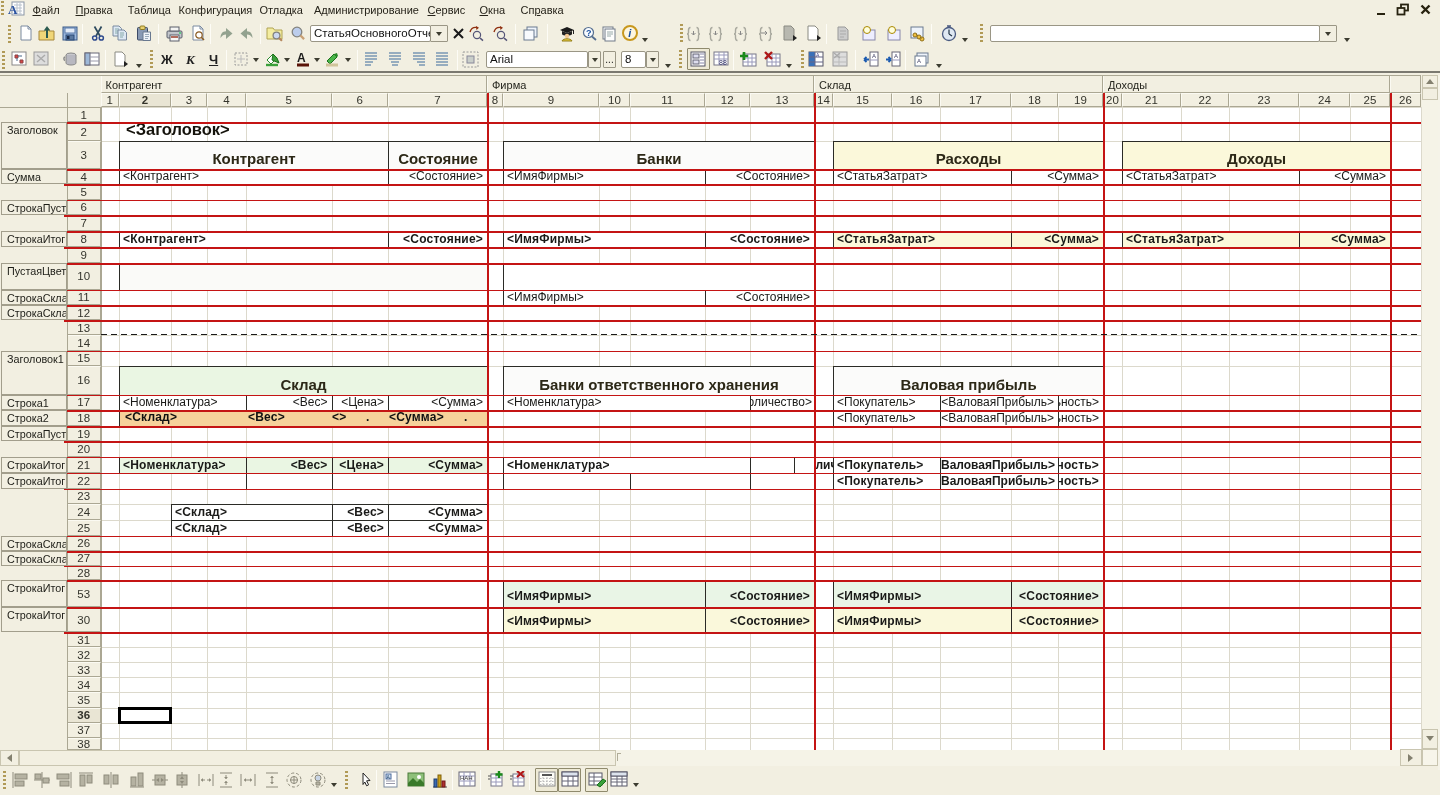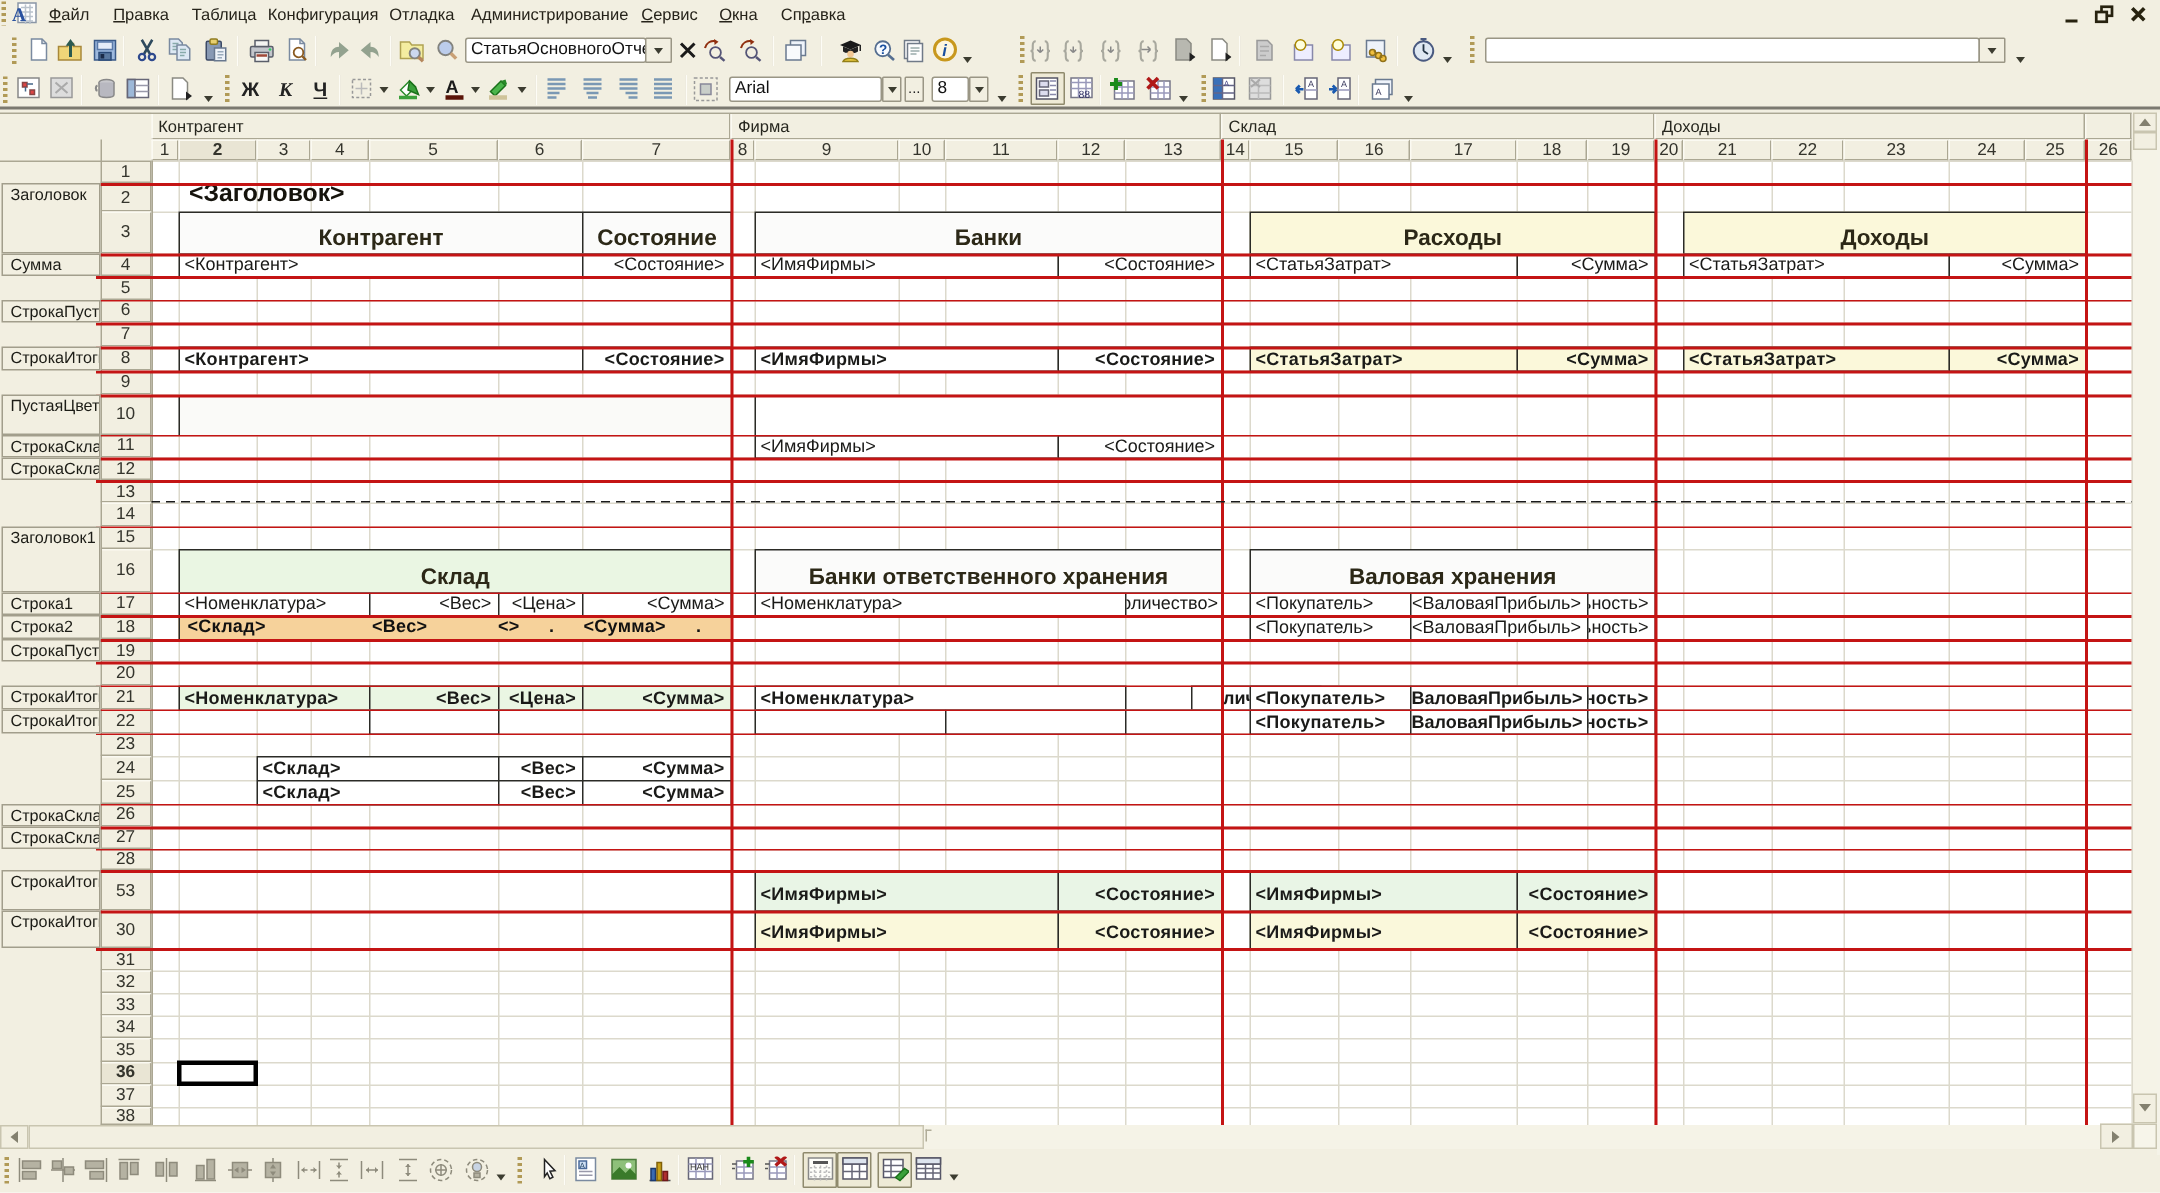--- a/index.html
+++ b/index.html
@@ -524,21 +524,21 @@
 <div class="cell cl b" style="left:833px;top:231px;width:179px;height:17px;background:#fbf8da;">&lt;СтатьяЗатрат&gt;</div>
 <div class="cell cr b" style="left:1011px;top:231px;width:93px;height:17px;background:#fbf8da;">&lt;Сумма&gt;</div>
 <div class="cell cl b" style="left:1122px;top:231px;width:178px;height:17px;background:#fbf8da;">&lt;СтатьяЗатрат&gt;</div>
 <div class="cell cr b" style="left:1299px;top:231px;width:92px;height:17px;background:#fbf8da;">&lt;Сумма&gt;</div>
 <div class="a" style="left:119px;top:264px;width:368px;height:25.5px;background:#fafaf8;border-left:1.5px solid #2b2b26"></div>
 <div class="a" style="left:503px;top:264px;width:311px;height:25.5px;background:#fff;border-left:1.5px solid #2b2b26"></div>
 <div class="cell cl" style="left:503px;top:289.5px;width:202.5px;height:16.5px;background:#fff;">&lt;ИмяФирмы&gt;</div>
 <div class="cell cr" style="left:704.5px;top:289.5px;width:110.5px;height:16.5px;background:#fff;">&lt;Состояние&gt;</div>
 <div class="cell hdr" style="left:119px;top:366px;width:369px;height:29.5px;background:#eaf6e3;">Склад</div>
 <div class="cell hdr" style="left:503px;top:366px;width:312px;height:29.5px;background:#fbfbfa;">Банки ответственного хранения</div>
-<div class="cell hdr" style="left:833px;top:366px;width:271px;height:29.5px;background:#fbfbfa;">Валовая хранения</div>
+<div class="cell hdr" style="left:833px;top:366px;width:271px;height:29.5px;background:#fbfbfa;">Валовая прибыль</div>
 <div class="cell cl" style="left:119px;top:394.5px;width:128px;height:16.5px;background:#fff;">&lt;Номенклатура&gt;</div>
 <div class="cell cr" style="left:246px;top:394.5px;width:86.5px;height:16.5px;background:#fff;">&lt;Вес&gt;</div>
 <div class="cell cr" style="left:331.5px;top:394.5px;width:57.5px;height:16.5px;background:#fff;">&lt;Цена&gt;</div>
 <div class="cell cr" style="left:388px;top:394.5px;width:100px;height:16.5px;background:#fff;">&lt;Сумма&gt;</div>
 <div class="cell cl" style="left:503px;top:394.5px;width:248px;height:16.5px;background:#fff;">&lt;Номенклатура&gt;</div>
 <div class="cell cr" style="left:750px;top:394.5px;width:65px;height:16.5px;background:#fff;padding:0 2px 1px 0">оличество&gt;</div>
 <div class="cell cl" style="left:833px;top:394.5px;width:108px;height:16.5px;background:#fff;">&lt;Покупатель&gt;</div>
 <div class="cell cr" style="left:940px;top:394.5px;width:119px;height:16.5px;background:#fff;">&lt;ВаловаяПрибыль&gt;</div>
 <div class="cell cr" style="left:1058px;top:394.5px;width:46px;height:16.5px;background:#fff;">ьность&gt;</div>
 <div class="a" style="left:119px;top:411px;width:368px;height:15px;background:#f6d29b;border-left:1.5px solid #2b2b26"></div>

